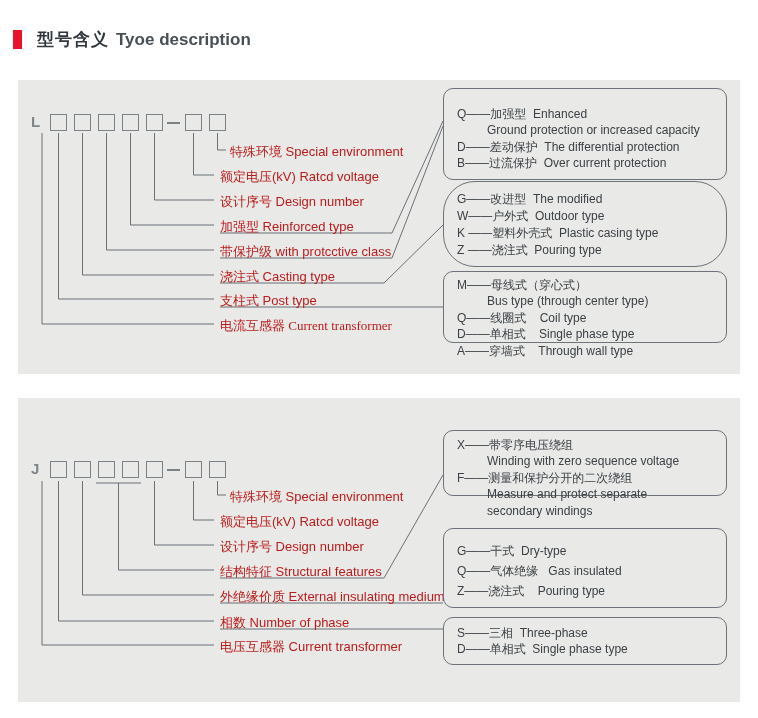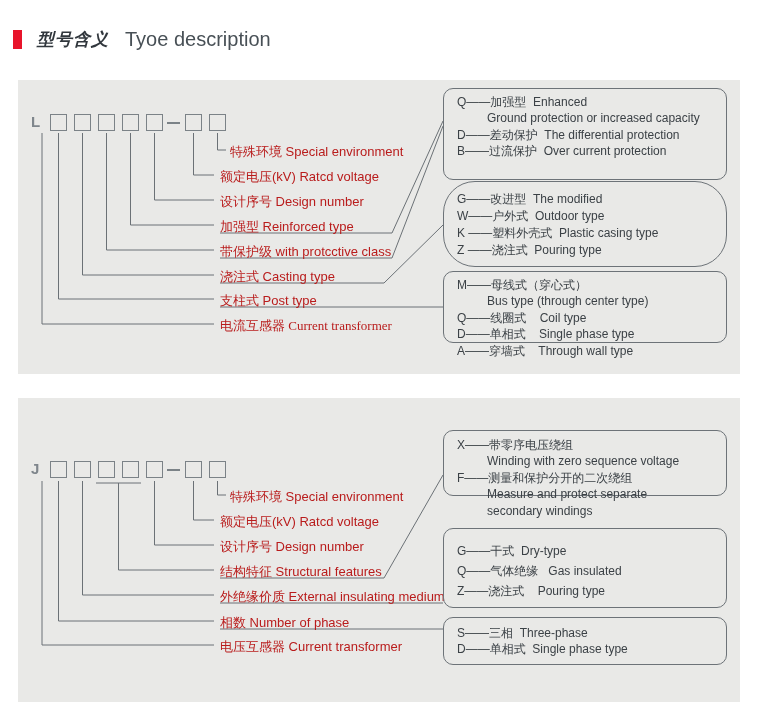--- a/index.html
+++ b/index.html
@@ -4,22 +4,22 @@
 <style>
   html,body{margin:0;padding:0;}
   body{
     width:758px;height:718px;position:relative;background:#ffffff;
     font-family:"Liberation Sans","DejaVu Sans",sans-serif;
     color:#3e444a;-webkit-font-smoothing:antialiased;
   }
   
   .hdr{position:absolute;left:13px;top:28px;display:flex;align-items:center;}
   .hdr .mark{width:9px;height:19px;background:#e8142b;margin-right:15px;}
-  .hdr .t-zh{font-size:17px;font-weight:bold;color:#31373d;letter-spacing:1px;font-style:italic;}
-  .hdr .t-en{font-size:20px;color:#485056;margin-left:16px;}
+  .hdr .t-zh{font-size:17px;font-weight:bold;color:#31373d;letter-spacing:1px;}
+  .hdr .t-en{font-size:17px;color:#485056;margin-left:7px;font-weight:bold;}
   
   .panel{position:absolute;left:18px;width:722px;background:#e9e9e7;}
   #panel1{top:80px;height:294px;}
   #panel2{top:398px;height:304px;}
   .panel svg{position:absolute;left:0;top:0;}
   .panel svg path{fill:none;stroke:#6b7176;stroke-width:1;}
   
   .ltr{position:absolute;font-size:15px;color:#7f868c;font-weight:bold;}
   .sq{position:absolute;width:15px;height:15px;border:1.6px solid #7b8287;background:transparent;}
   .dash{position:absolute;width:13px;height:0;border-top:2px solid #7b8287;}
@@ -72,21 +72,21 @@
 
   <span class="lbl" style="left:212px;top:63px;">特殊环境 Special environment</span>
   <span class="lbl" style="left:202px;top:88px;">额定电压(kV) Ratcd voltage</span>
   <span class="lbl" style="left:202px;top:113px;">设计序号 Design number</span>
   <span class="lbl" style="left:202px;top:138px;">加强型 Reinforced type</span>
   <span class="lbl" style="left:202px;top:163px;">带保护级 with protcctive class</span>
   <span class="lbl" style="left:202px;top:188px;">浇注式 Casting type</span>
   <span class="lbl" style="left:202px;top:212px;">支柱式 Post type</span>
   <span class="lbl" style="left:202px;top:237px;font-family:Liberation Serif, serif;">电流互感器 Current transformer</span>
 
-  <div class="cbox lh16" style="top:8px;height:92px;padding-top:5px;">
+  <div class="cbox lh16" style="top:8px;height:92px;padding-top:17px;">
     <div class="bx-line">Q——加强型  Enhanced</div>
     <div class="bx-line indent">Ground protection or increased capacity</div>
     <div class="bx-line">D——差动保护  The differential protection</div>
     <div class="bx-line">B——过流保护  Over current protection</div>
   </div>
 
   <div class="cbox lh17" style="top:101px;height:86px;padding-top:9px;border-radius:32px;">
     <div class="bx-line">G——改进型  The modified</div>
     <div class="bx-line">W——户外式  Outdoor type</div>
     <div class="bx-line">K ——塑料外壳式  Plastic casing type</div>

